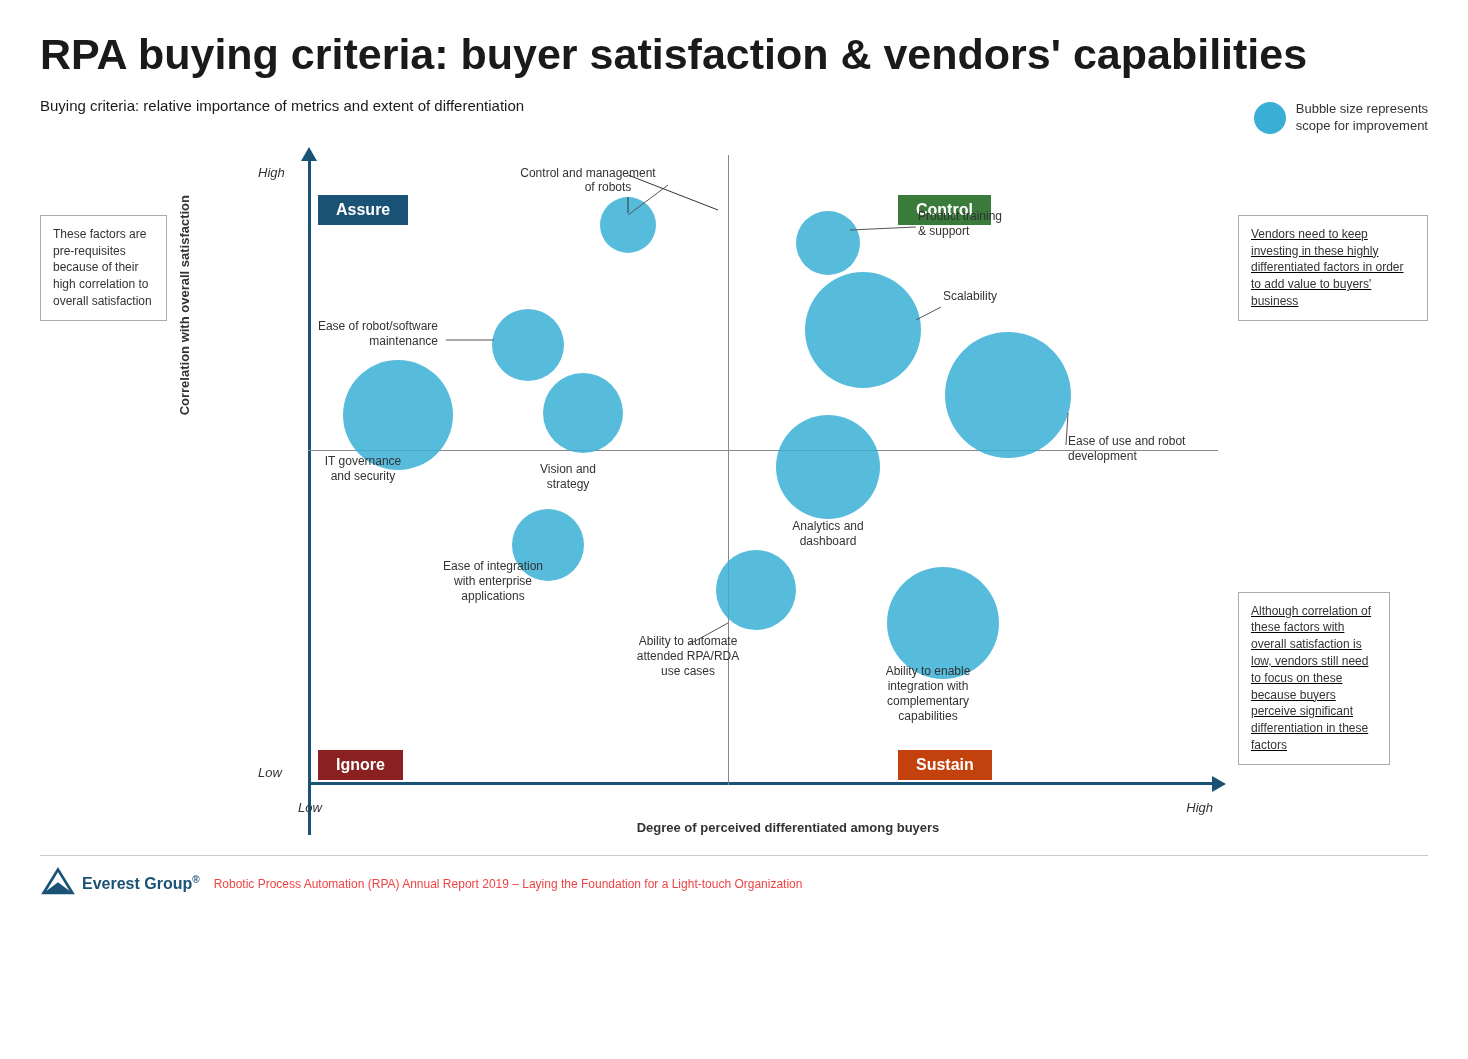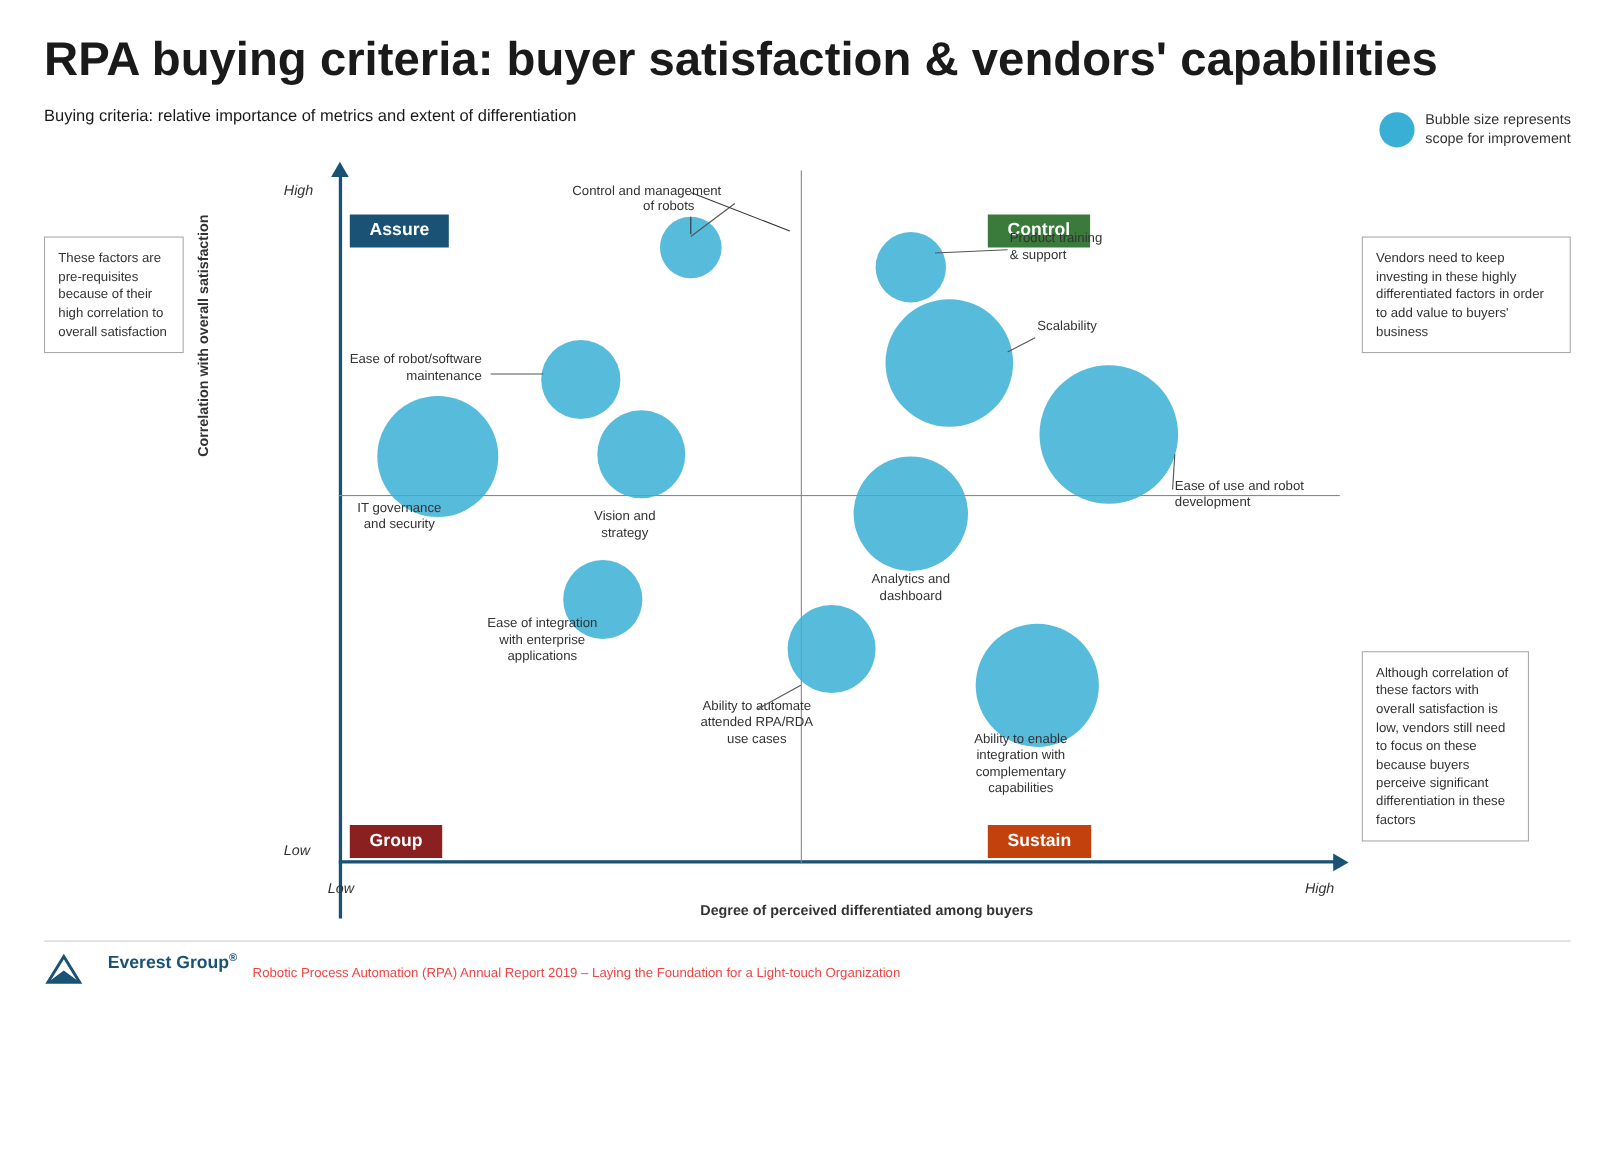--- a/index.html
+++ b/index.html
@@ -203,20 +203,21 @@
       color: #333;
       line-height: 1.4;
       background: #fff;
     }
     .side-annotations {
       margin-left: 20px;
       display: flex;
       flex-direction: column;
       justify-content: space-between;
       height: 680px;
+      text-decoration: underline;
     }
     .left-annotations {
       margin-right: 10px;
       display: flex;
       flex-direction: column;
       justify-content: space-between;
       height: 680px;
       width: 200px;
     }
     .annot-top {
@@ -229,21 +230,22 @@
     .footer {
       display: flex;
       align-items: center;
       gap: 14px;
       margin-top: 20px;
       padding-top: 10px;
       border-top: 1px solid #ccc;
     }
     .footer-logo {
       display: flex;
-      gap: 22px;
+      align-items: center;
+      gap: 6px;
     }
     .logo-chevron {
       width: 36px;
       height: 36px;
     }
     .footer-brand {
       font-size: 16px;
       font-weight: 700;
       color: #1a5276;
     }
@@ -290,21 +292,21 @@
       <div class="v-midline"></div>
 
       <div class="axis-high-y" style="font-style:italic; font-size:13px;">High</div>
       <div class="axis-low-y" style="font-style:italic; font-size:13px;">Low</div>
       <div class="axis-low-x" style="font-style:italic; font-size:13px;">Low</div>
       <div class="axis-high-x" style="font-style:italic; font-size:13px;">High</div>
       <div class="x-axis-title">Degree of perceived differentiated among buyers</div>
 
       <div class="quadrant-label assure-box">Assure</div>
       <div class="quadrant-label enhance-box">Control</div>
-      <div class="quadrant-label ignore-box">Group</div>
+      <div class="quadrant-label ignore-box">Ignore</div>
       <div class="quadrant-label sustain-box">Sustain</div>
 
       <svg style="position:absolute; top:0; left:0; width:100%; height:100%; overflow:visible;">
 
         <circle cx="430" cy="70" r="28" fill="rgba(58,175,214,0.85)"></circle>
 
         <line x1="430" y1="60" x2="470" y2="30" stroke="#555" stroke-width="1"></line>
         <text x="390" y="22" text-anchor="middle" font-size="12" fill="#333">Control and management</text>
         <text x="410" y="36" text-anchor="middle" font-size="12" fill="#333">of robots</text>
 

